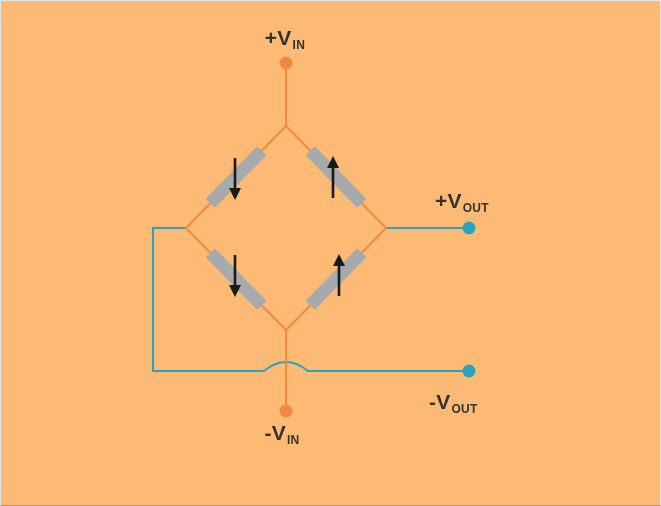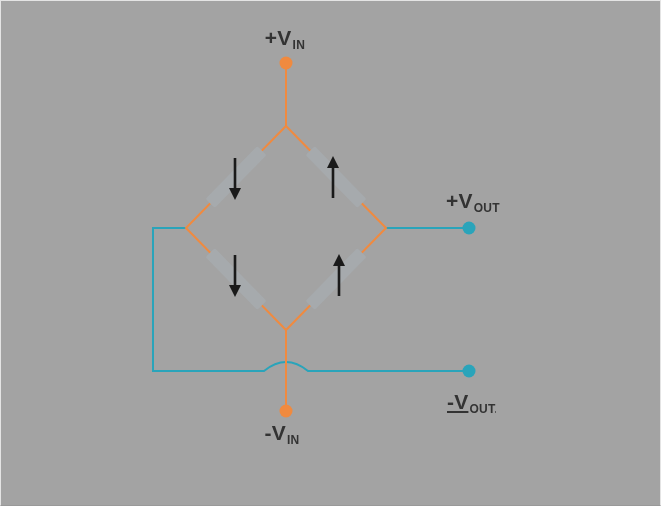--- a/index.html
+++ b/index.html
@@ -6,21 +6,21 @@
     margin: 0;
     padding: 0;
     background: #ffffff;
     font-family: "Liberation Sans", sans-serif;
   }
   .frame {
     position: relative;
     width: 661px;
     height: 506px;
     box-sizing: border-box;
-    background: #a3a3a3;
+    background: #fdba74;
     border: 1px solid #e4e4e4;
     border-bottom: 1px solid #999999;
     overflow: hidden;
   }
   .frame svg {
     position: absolute;
     left: 0;
     top: 0;
   }
   .wire {
@@ -42,22 +42,22 @@
   .label .sub {
     font-size: 12px;
     font-weight: 600;
     vertical-align: -4px;
     margin-left: 1px;
     letter-spacing: 0.3px;
   }
   .centered { transform: translateX(-50%); }
   .lbl-vin-pos  { left: 284px; top: 25px; }
   .lbl-vin-neg  { left: 281px; top: 420px; }
-  .lbl-vout-pos { left: 445px; top: 188px; }
-  .lbl-vout-neg { left: 446px; top: 389px; text-decoration: underline; }
+  .lbl-vout-pos { left: 434px; top: 188px; }
+  .lbl-vout-neg { left: 428px; top: 389px; }
 </style>
 </head>
 <body>
 
 <div class="frame">
 
   <svg width="661" height="506" viewBox="0 0 661 506">
 
     <g>
       <path class="wire" d="M185 227 H152 V370 H263 Q285 352 307 370 H468" stroke="#2AA4BA"></path>

